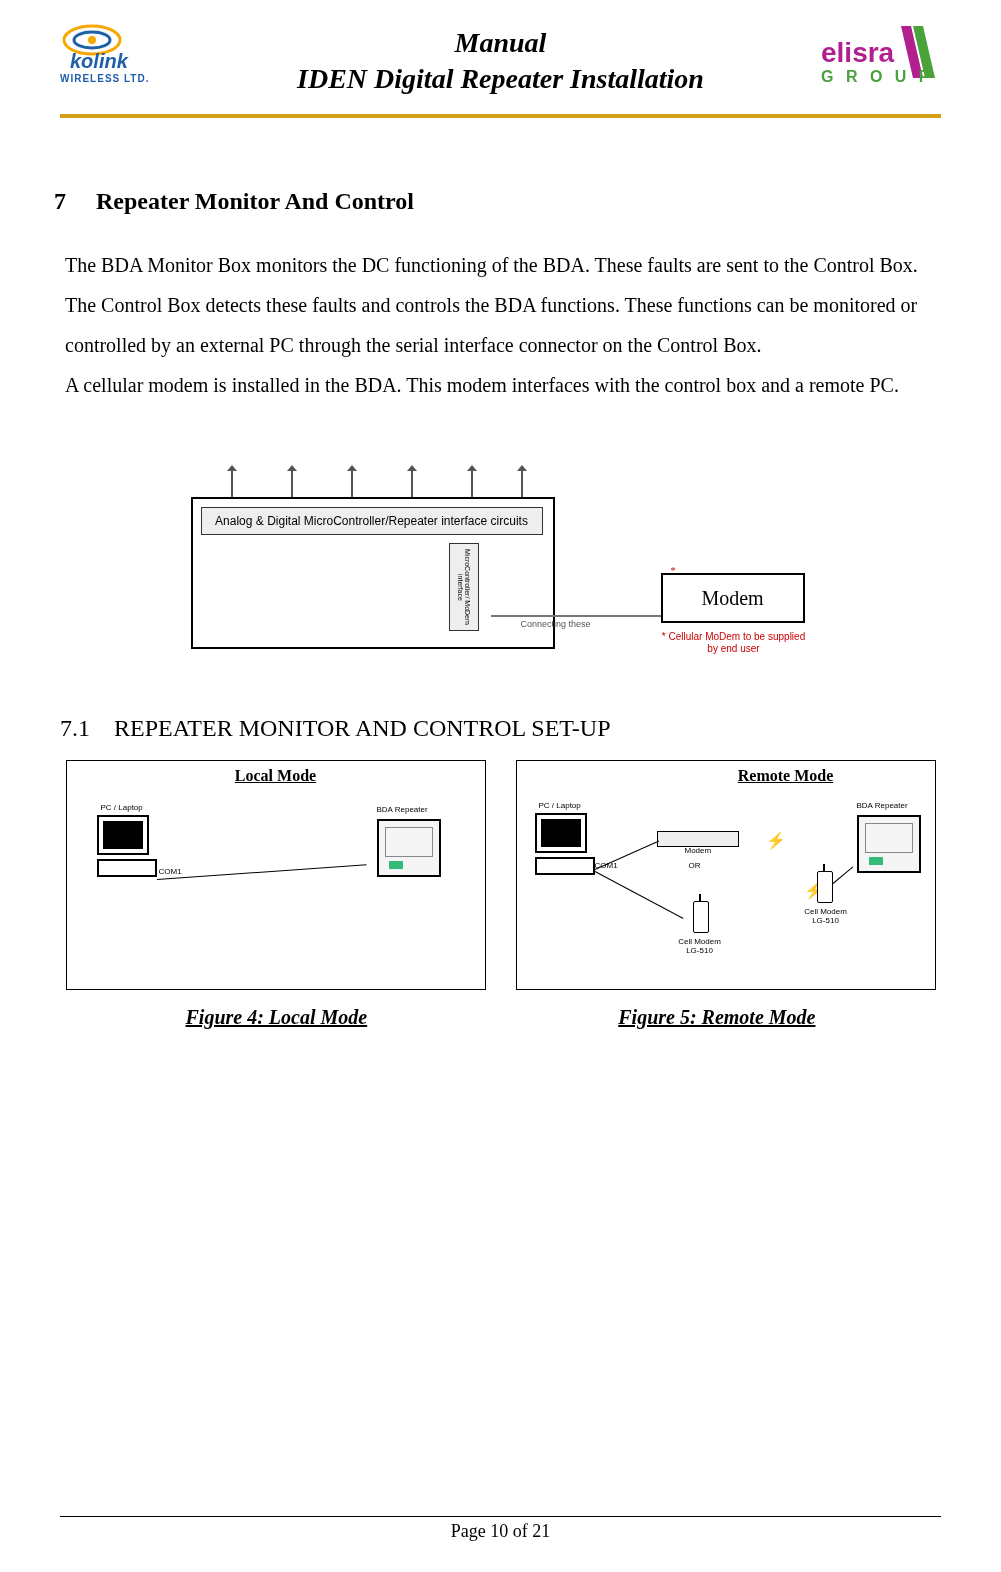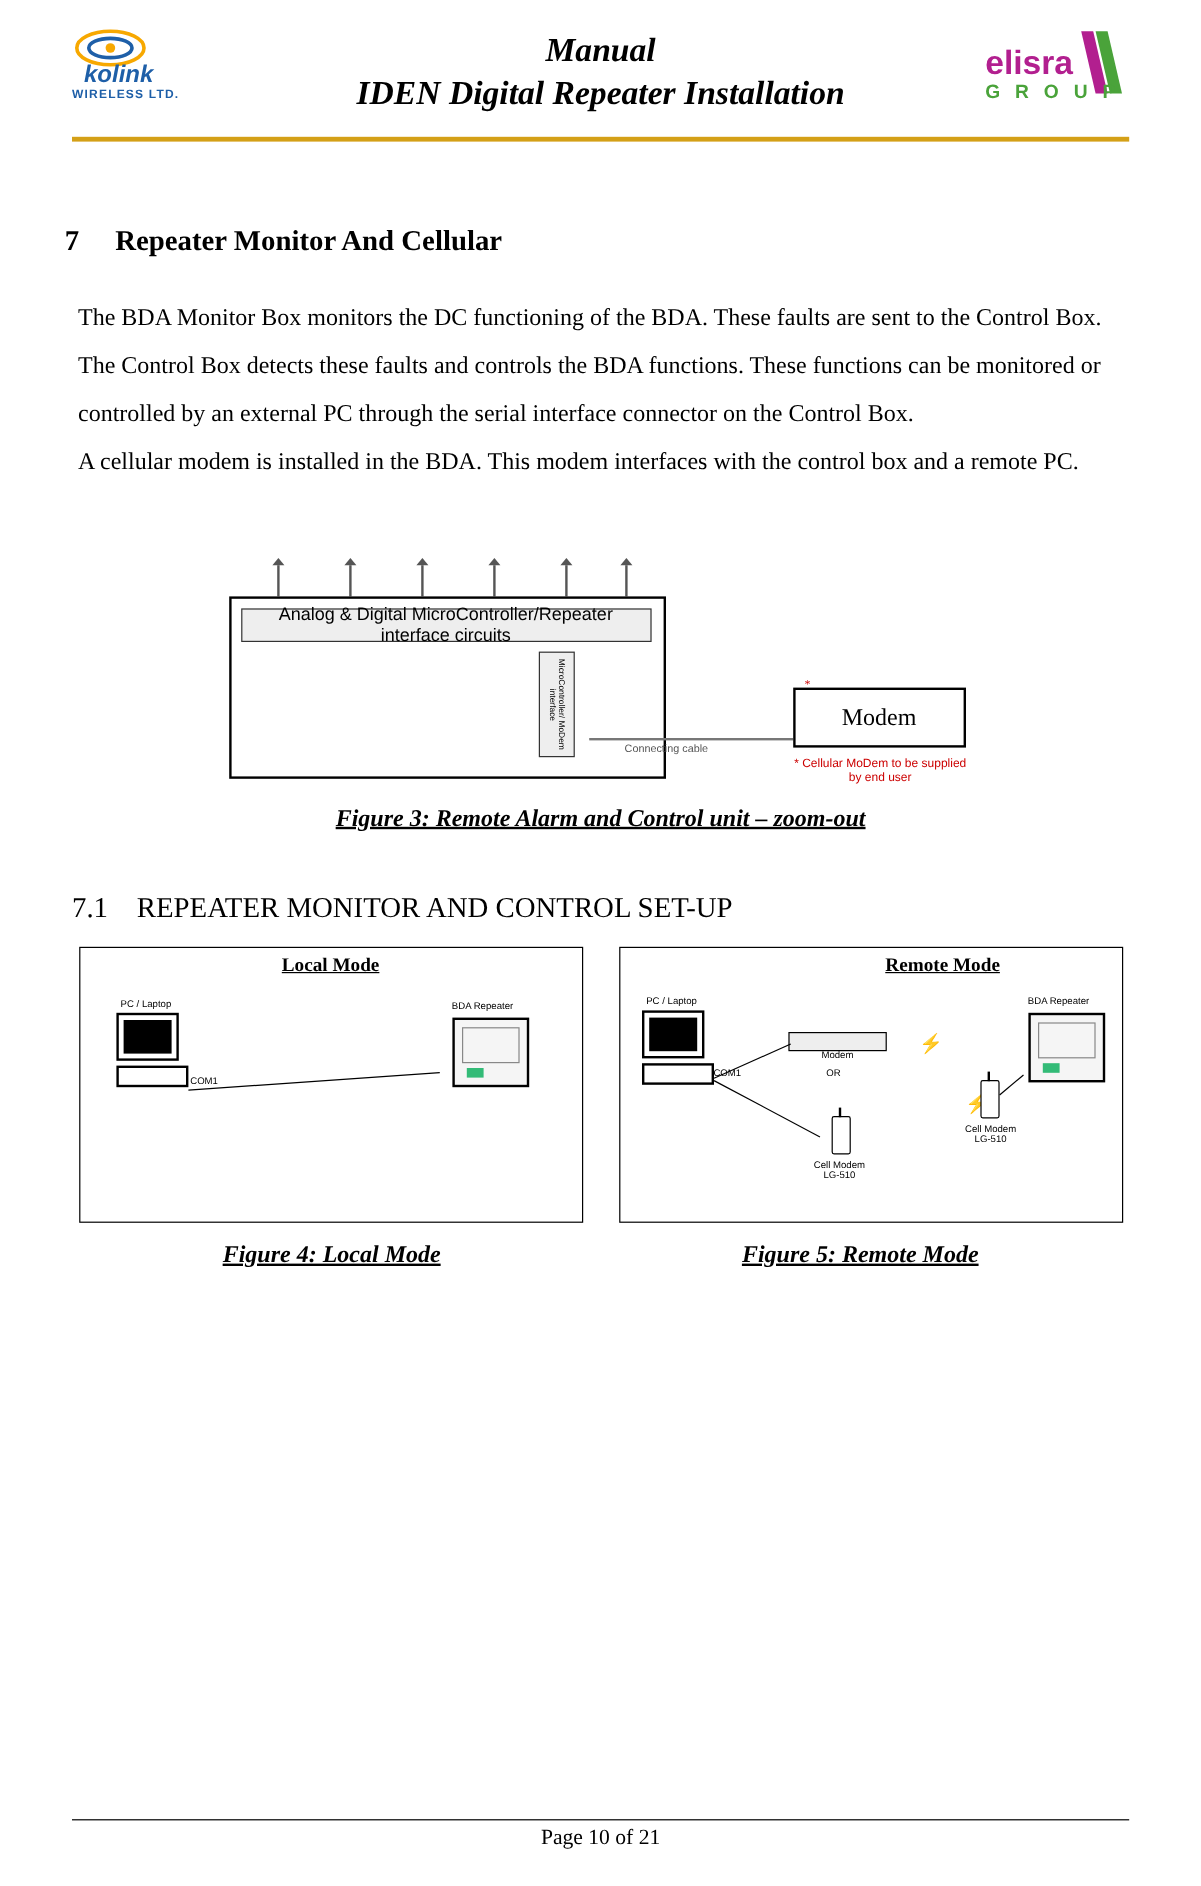--- a/index.html
+++ b/index.html
@@ -126,21 +126,21 @@
     left: 0; top: 32px;
     width: 360px; height: 148px;
     border: 2px solid #000;
   }
   .d3-strip {
     position: absolute;
     left: 10px; top: 42px;
     width: 340px; height: 26px;
     border: 1px solid #333;
     background: #eee;
-    font-size: 15px;
+    font-size: 12px;
     display:flex; align-items:center; justify-content:center;
     font-family: Arial, sans-serif;
   }
   .d3-reporting {
     position: absolute;
     left: 18px; top: 86px;
     width: 230px; height: 70px;
     border: 1px solid #333;
     background: #eee;
     font-size: 12px;
@@ -281,44 +281,43 @@
         <path d="M122 6 L132 6 L144 58 L134 58 Z" fill="#4aa33a"></path>
         <text x="30" y="42" font-family="Arial" font-size="28" font-weight="bold" fill="#b21f8f">elisra</text>
         <text x="30" y="62" font-family="Arial" font-size="16" font-weight="bold" fill="#4aa33a" letter-spacing="4">G R O U P</text>
       </svg>
     </div>
   </div>
   <hr class="hr-gold">
 
   <div class="section-heading">
     <span class="num">7</span>
-    <span>Repeater Monitor And Cellular</span>
+    <span>Repeater Monitor And Control</span>
   </div>
 
   <div class="body-text">The BDA Monitor Box monitors the DC functioning of the BDA. These faults are sent to the Control Box. The Control Box detects these faults and controls the BDA functions. These functions can be monitored or controlled by an external PC through the serial interface connector on the Control Box.</div>
   <div class="body-text">A cellular modem is installed in the BDA.  This modem interfaces with the control box and a remote PC.</div>
 
   <div class="figure-wrap">
     <div class="diag3">
       <div class="d3-arrow" style="left:40px;top:6px"></div>
       <div class="d3-arrow" style="left:100px;top:6px"></div>
       <div class="d3-arrow" style="left:160px;top:6px"></div>
       <div class="d3-arrow" style="left:220px;top:6px"></div>
       <div class="d3-arrow" style="left:280px;top:6px"></div>
       <div class="d3-arrow" style="left:330px;top:6px"></div>
       <div class="d3-outer"></div>
       <div class="d3-strip">Analog &amp; Digital MicroController/Repeater interface circuits</div>
       <div class="d3-iface">MicroController/ MoDem interface</div>
       <div class="d3-cable"></div>
-      <div class="d3-cable-label">Connecting cable</div>
+      <div class="d3-cable-label">Connecting these</div>
       <div class="d3-modem">Modem</div>
       <div class="d3-star">*</div>
       <div class="d3-note">* Cellular MoDem to be supplied by end user</div>
     </div>
-    <div class="fig-caption">Figure 3: Remote Alarm and Control unit – zoom-out</div>
   </div>
 
   <div class="subheading">
     <span class="snum">7.1</span>
     <span>REPEATER MONITOR AND CONTROL SET-UP</span>
   </div>
 
   <div class="two-figs">
 
     <div class="figbox">

